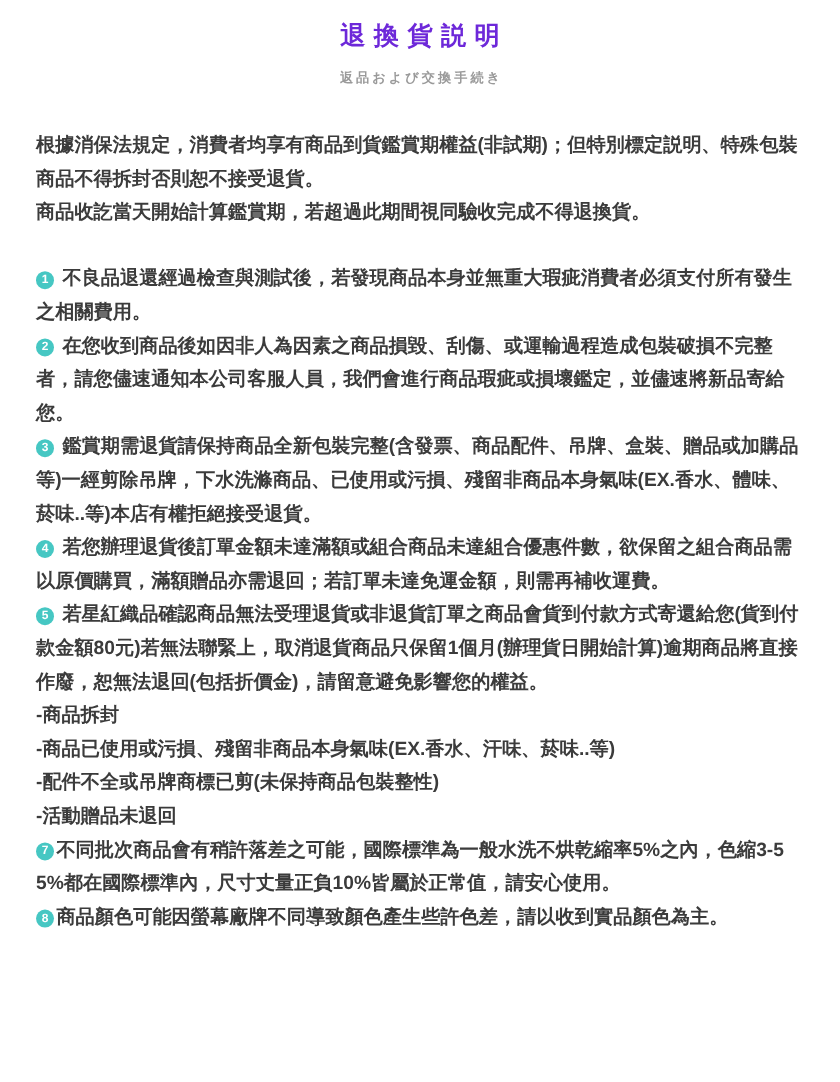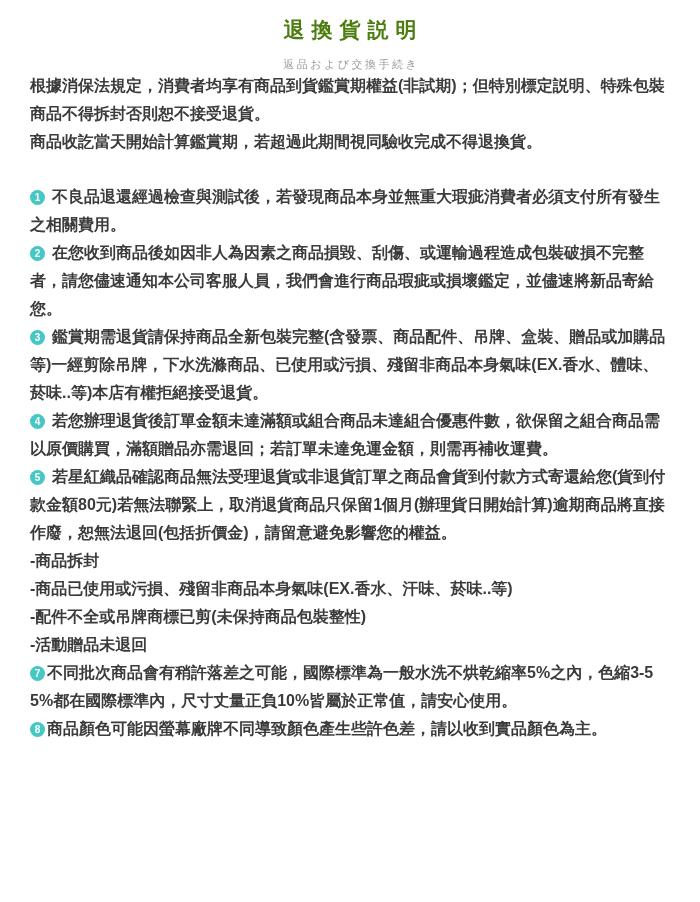--- a/index.html
+++ b/index.html
@@ -21,38 +21,39 @@
   }
   .header {
     text-align: center;
   }
   .page-title {
     margin: 0;
     font-size: 21px;
     font-weight: 700;
     letter-spacing: 7px;
     text-indent: 7px;
-    color: #4d7c0f;
+    color: #6d28d9;
   }
   .page-subtitle {
     margin: 13px 0 0 0;
     font-size: 11px;
-    font-weight: 400;
+    font-weight: 700;
     letter-spacing: 2.5px;
     text-indent: 2.5px;
     color: #9a9a9a;
   }
   .text-block p {
     margin: 0;
     font-size: 16px;
     font-weight: 600;
     line-height: 28px;
     word-break: break-all;
   }
   .intro {
+    margin-top: 36px;
   }
   .notices {
     margin-top: 27px;
   }
   .num-badge {
     display: inline-block;
     width: 15px;
     height: 15px;
     border-radius: 50%;
     background: #46c7c3;

